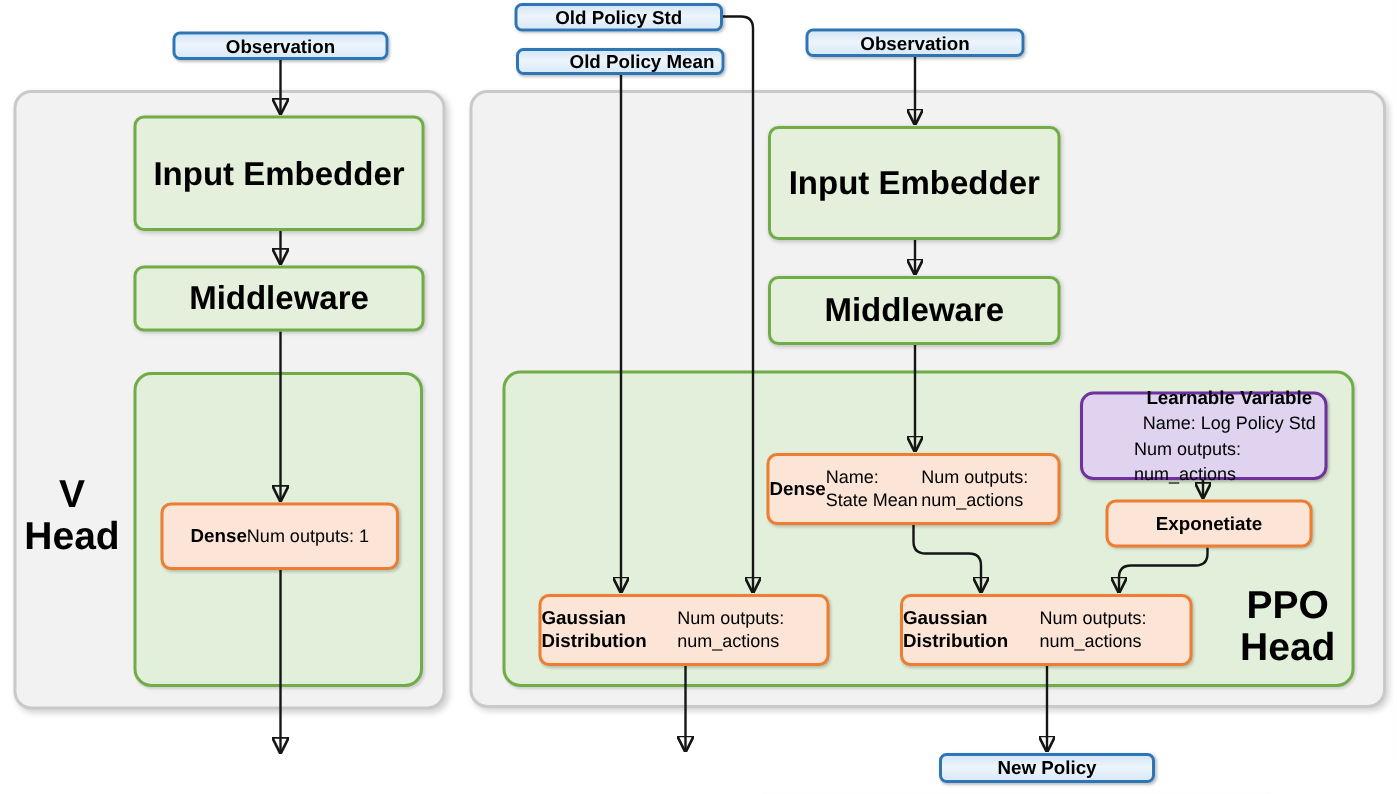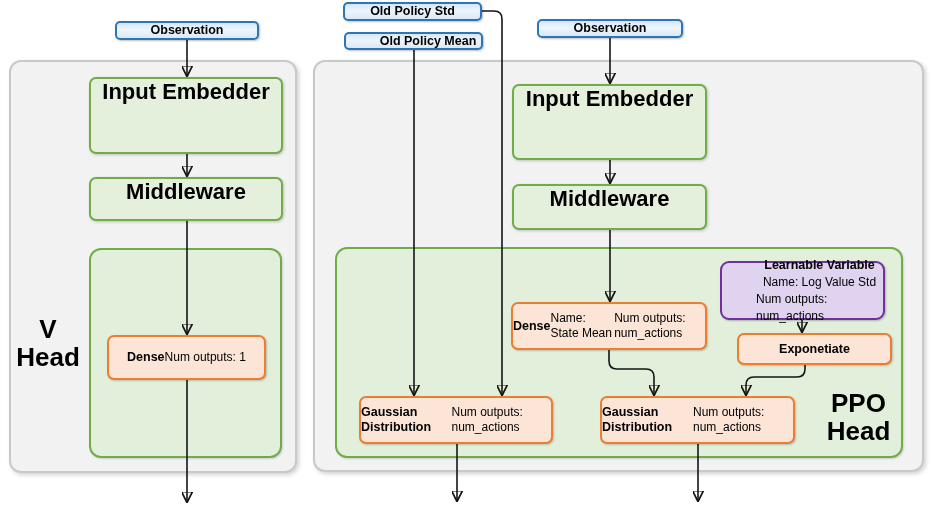--- a/index.html
+++ b/index.html
@@ -15,27 +15,27 @@
   }
   
   .panel-green{
     background:#E2EFDA;border:2.5px solid #70AD47;border-radius:12px;
     box-shadow:1px 1px 2px rgba(0,0,0,.15);
   }
   
   .box-blue{
     background:linear-gradient(180deg,#d5e6f6 0%,#edf5fc 45%,#d9e9f7 100%);
     border:2.5px solid #2E75B6;border-radius:5px;
-    display:flex;align-items:flex-start;justify-content:center;
+    display:flex;align-items:center;justify-content:center;
     font-size:12.5px;font-weight:bold;box-shadow:1px 1px 2px rgba(0,0,0,.25);
   }
   
   .box-green{
     background:#E5F0DC;border:2.5px solid #70AD47;border-radius:7px;
-    display:flex;justify-content:center;
+    display:flex;align-items:center;justify-content:center;
     font-size:22px;font-weight:bold;box-shadow:1px 1px 3px rgba(0,0,0,.2);
   }
   
   .box-orange{
     background:#FCE4D6;border:2.5px solid #ED7D31;border-radius:7px;
     display:flex;flex-direction:row;align-items:center;justify-content:center;
     font-size:12px;line-height:15px;box-shadow:1px 1px 2px rgba(0,0,0,.2);
   }
   
   .box-purple{
@@ -117,33 +117,36 @@
   <div class="abs box-green" style="left:512px;top:184px;width:195px;height:46px;">
     <span>Middleware</span>
   </div>
   <div class="abs box-orange" style="left:511px;top:302px;width:196px;height:48px;">
     <span class="box-title">Dense</span>
     <span>Name: State Mean</span>
     <span>Num outputs: num_actions</span>
   </div>
   <div class="abs box-purple" style="left:720px;top:261px;width:165px;height:59px;">
     <span class="box-title">Learnable Variable</span>
-    <span>Name: Log Value Std</span>
+    <span>Name: Log Policy Std</span>
     <span>Num outputs: num_actions</span>
   </div>
-  <div class="abs box-orange" style="left:737px;top:333px;width:155px;height:32px;text-align:center;">
+  <div class="abs box-orange" style="left:737px;top:333px;width:138px;height:32px;text-align:center;">
     <span class="box-title">Exponetiate</span>
   </div>
   <div class="abs box-orange" style="left:359px;top:396px;width:194px;height:48px;">
     <span class="box-title">Gaussian Distribution</span>
     <span>Num outputs: num_actions</span>
   </div>
   <div class="abs box-orange" style="left:600px;top:396px;width:195px;height:48px;">
     <span class="box-title">Gaussian Distribution</span>
     <span>Num outputs: num_actions</span>
   </div>
   <div class="abs head-label" style="left:795px;top:388px;width:127px;height:58px;">
     <span>PPO</span>
     <span>Head</span>
   </div>
 
+  <div class="abs box-blue" style="left:626px;top:502px;width:144px;height:20px;">
+    <span>New Policy</span>
+  </div>
 
 </div>
 
 </body></html>

